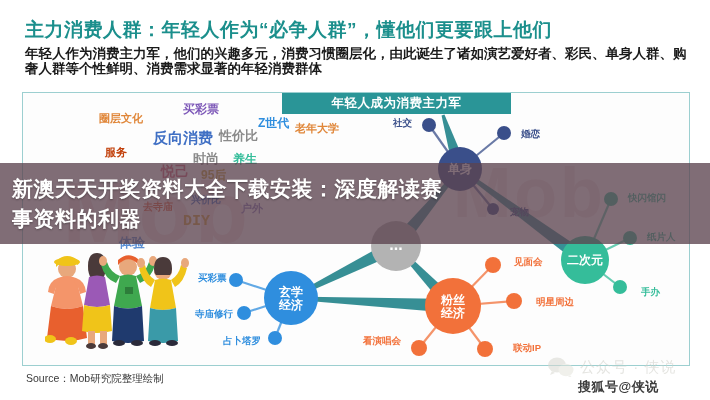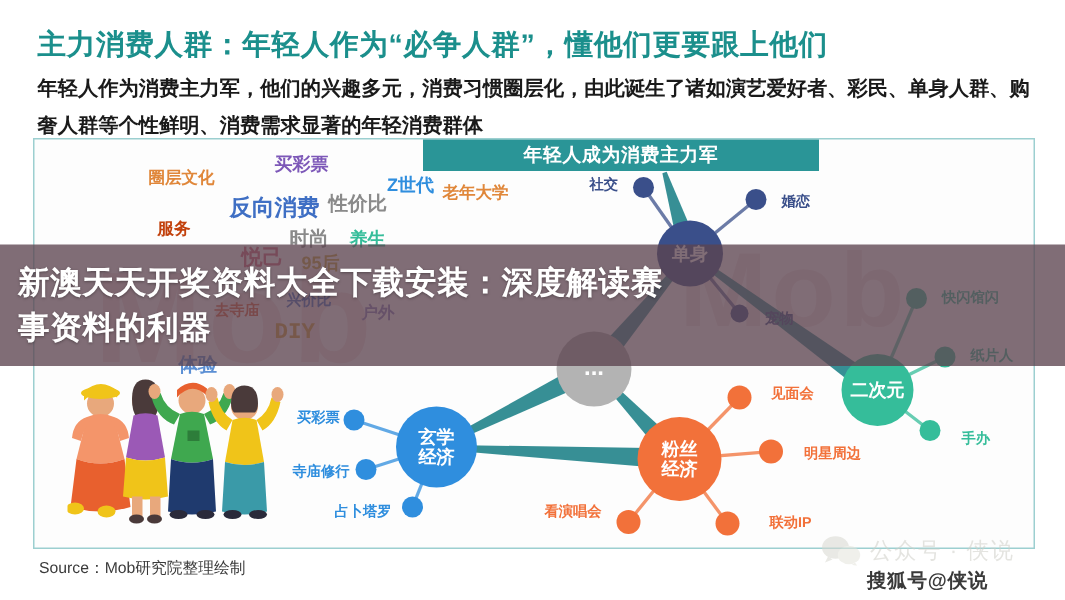--- a/index.html
+++ b/index.html
@@ -28,39 +28,39 @@
     white-space: nowrap;
   }
   #slide-subtitle {
     position: absolute;
     left: 25px;
     top: 46px;
     width: 670px;
     font-size: 13.5px;
     font-weight: bold;
     color: #1a1a1a;
-    line-height: 25px;
+    line-height: 15px;
   }
 
   
   #figure-frame {
     position: absolute;
     left: 22px;
     top: 92px;
     width: 666px;
     height: 272px;
     border: 1px solid #9ccfd0;
     background: #fdfdfd;
     overflow: hidden;
   }
   #figure-banner {
     position: absolute;
     left: 259px;
     top: -1px;
-    width: 264px;
+    width: 229px;
     height: 22px;
     background: #2a9597;
     color: #ffffff;
     font-size: 12.5px;
     font-weight: bold;
     display: flex;
     align-items: center;
     justify-content: center;
     letter-spacing: 0.5px;
   }

